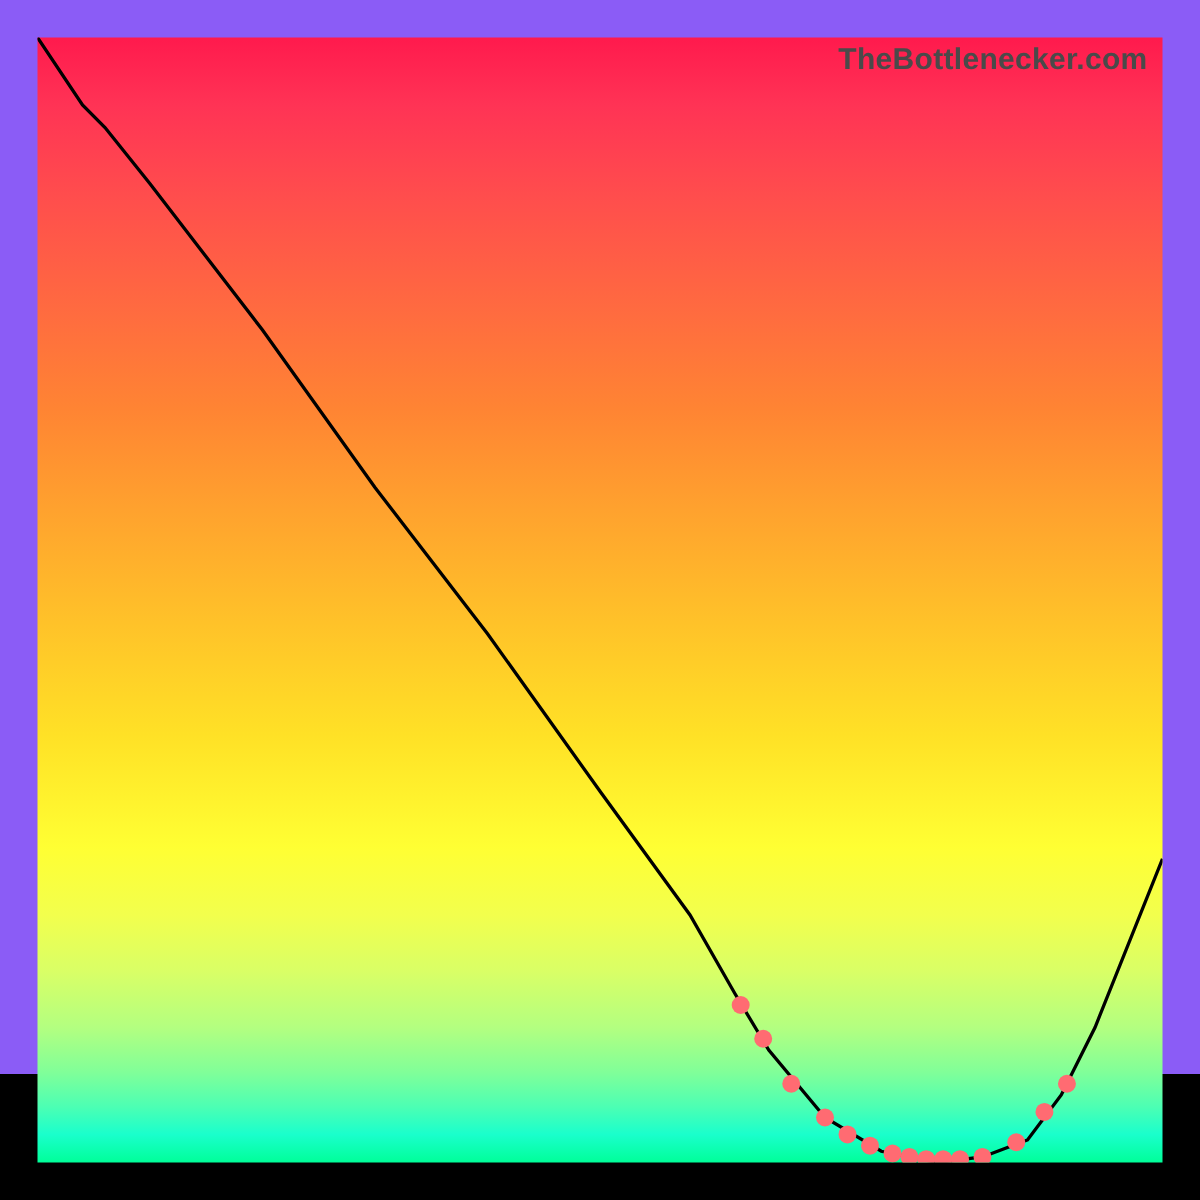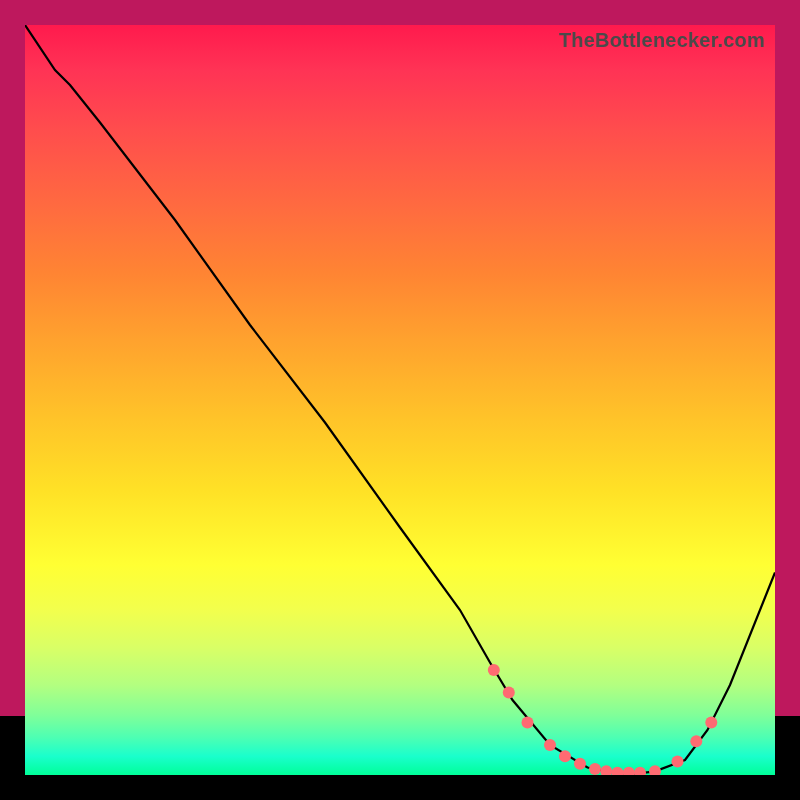--- a/index.html
+++ b/index.html
@@ -1,21 +1,21 @@
 <!DOCTYPE html>
 <html><head>
 <meta charset="utf-8">
 <style>
   * { margin: 0; padding: 0; box-sizing: border-box; }
   html, body { width: 800px; height: 800px; background: #000; overflow: hidden; }
   .frame {
     position: relative;
     width: 800px;
     height: 716px;
-    background: #be185d;
+    background: #8b5cf6;
   }
   .plot-area {
     position: absolute;
     left: 25px;
     top: 25px;
     width: 750px;
     height: 750px;
     background: linear-gradient(to bottom,
       #ff1a4d 0%,
       #ff3355 6%,

